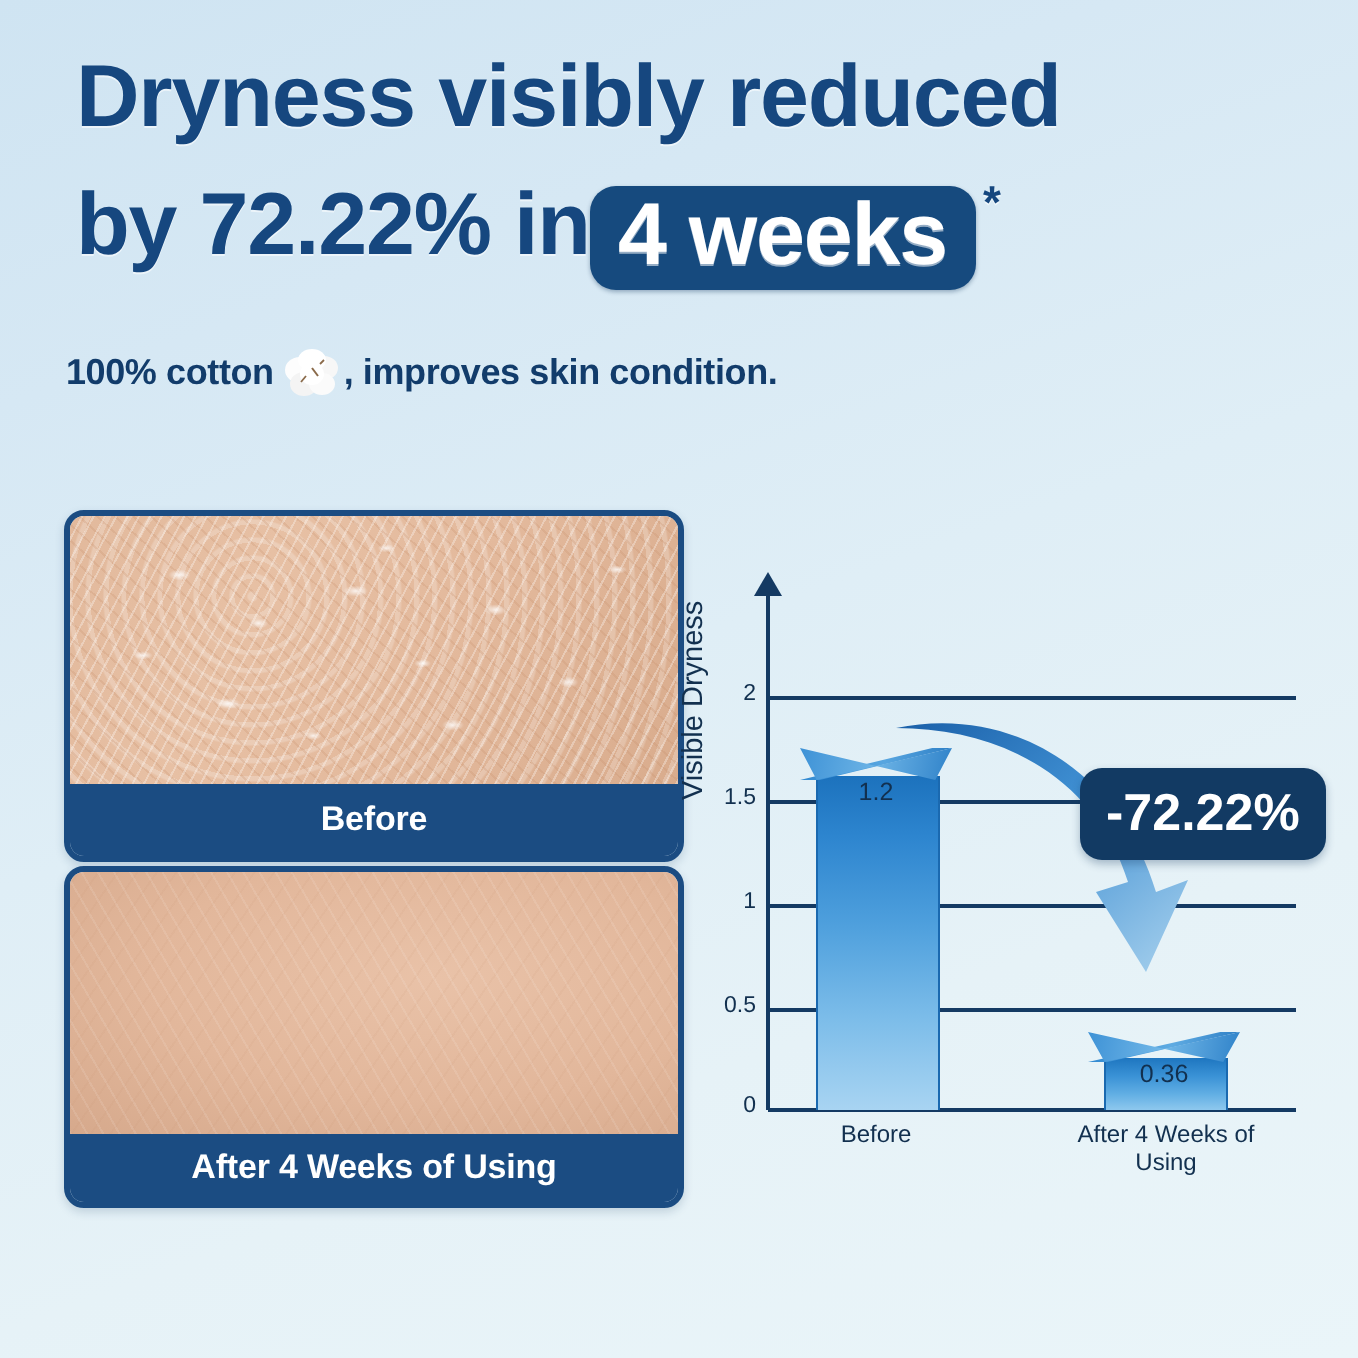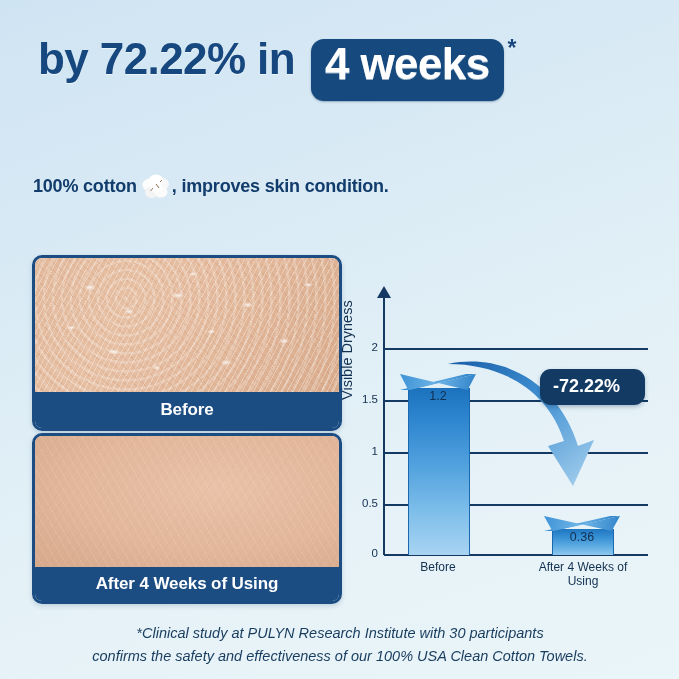--- a/index.html
+++ b/index.html
@@ -20,22 +20,22 @@
     line-height:53px;
     letter-spacing:-0.6px;
     text-shadow:0 1px 0 rgba(255,255,255,.55);
   }
   .hl-line{display:block;white-space:nowrap;}
   .badge-weeks{
     display:inline-block;
     background:#164a7e;
     color:#ffffff;
     border-radius:13px;
-    padding:1px 14px 14px 14px;
-    margin-left:16px;
+    padding:1px 14px 4px 14px;
+    margin-left:0;
     line-height:47px;
     vertical-align:-5px;
     box-shadow:0 1px 2px rgba(12,50,90,.35);
     text-align:center;
   }
   .asterisk{
     font-size:23px;
     vertical-align:18px;
     margin-left:4px;
     color:#16477f;
@@ -172,43 +172,44 @@
     position:absolute;left:0;top:0;width:76px;height:15px;
     background:linear-gradient(100deg,#3e92d6 0%,#72b8e8 50%,#2f82c9 100%);
     clip-path:polygon(11% 100%, 100% 0%, 89% 100%, 0% 0%);
   }
 
   
   #arrow-svg{position:absolute;left:96px;top:62px;width:190px;height:160px;}
 
   
   #pct-badge{
-    position:absolute;left:192px;top:81px;
+    position:absolute;left:192px;top:96px;
     background:#123a63;color:#fff;
-    font-weight:bold;font-size:18px;
+    font-weight:bold;font-size:26px;
     border-radius:11px;
-    padding:7px 25px 8px 13px;
+    padding:7px 13px 8px 13px;
     box-shadow:0 2px 4px rgba(12,50,90,.3);
     white-space:nowrap;
   }
 
   
   .footnote{
     position:absolute;left:40px;top:622px;width:600px;
     text-align:center;color:#183c5e;
     font-style:italic;font-size:14.5px;line-height:23px;
   }
   .fn-line{display:block;white-space:nowrap;}
 </style>
 </head>
 <body>
 
 <div id="stage">
 
   <div class="headline">
+    <span class="hl-line">Dryness visibly reduced</span>
     <span class="hl-line"><span>by 72.22% in</span><span class="badge-weeks">4 weeks</span><span class="asterisk">*</span></span>
   </div>
 
   <div class="subtitle">
     <span class="sub-line"><span>100% cotton</span><span class="cotton-ic">
         <svg viewBox="0 0 30 26" width="30" height="26">
           <ellipse cx="9" cy="11" rx="7.5" ry="6.5" fill="#fdfdfd"></ellipse>
           <ellipse cx="21" cy="10" rx="7" ry="6" fill="#f7f7f7"></ellipse>
           <ellipse cx="15" cy="6" rx="7" ry="5.5" fill="#ffffff"></ellipse>
           <ellipse cx="11" cy="18" rx="7" ry="6" fill="#f4f4f4"></ellipse>
@@ -274,18 +275,14 @@
       </defs>
       <path d="M4,14 C62,2 116,36 134,96 L150,90 L129,136 L104,96 L120,91 C104,40 58,14 4,14 Z" fill="url(#arrGrad)"></path>
     </svg>
 
     <div id="pct-badge">-72.22%</div>
 
     <div class="xtick" style="left:52px;width:76px">Before</div>
     <div class="xtick" style="left:176px;width:118px">After 4 Weeks of Using</div>
   </div>
 
-  <div class="footnote">
-    <span class="fn-line">*Clinical study at PULYN Research Institute with 30 participants</span>
-    <span class="fn-line">confirms the safety and effectiveness of our 100% USA Clean Cotton Towels.</span>
-  </div>
 
 </div>
 
 </body></html>

